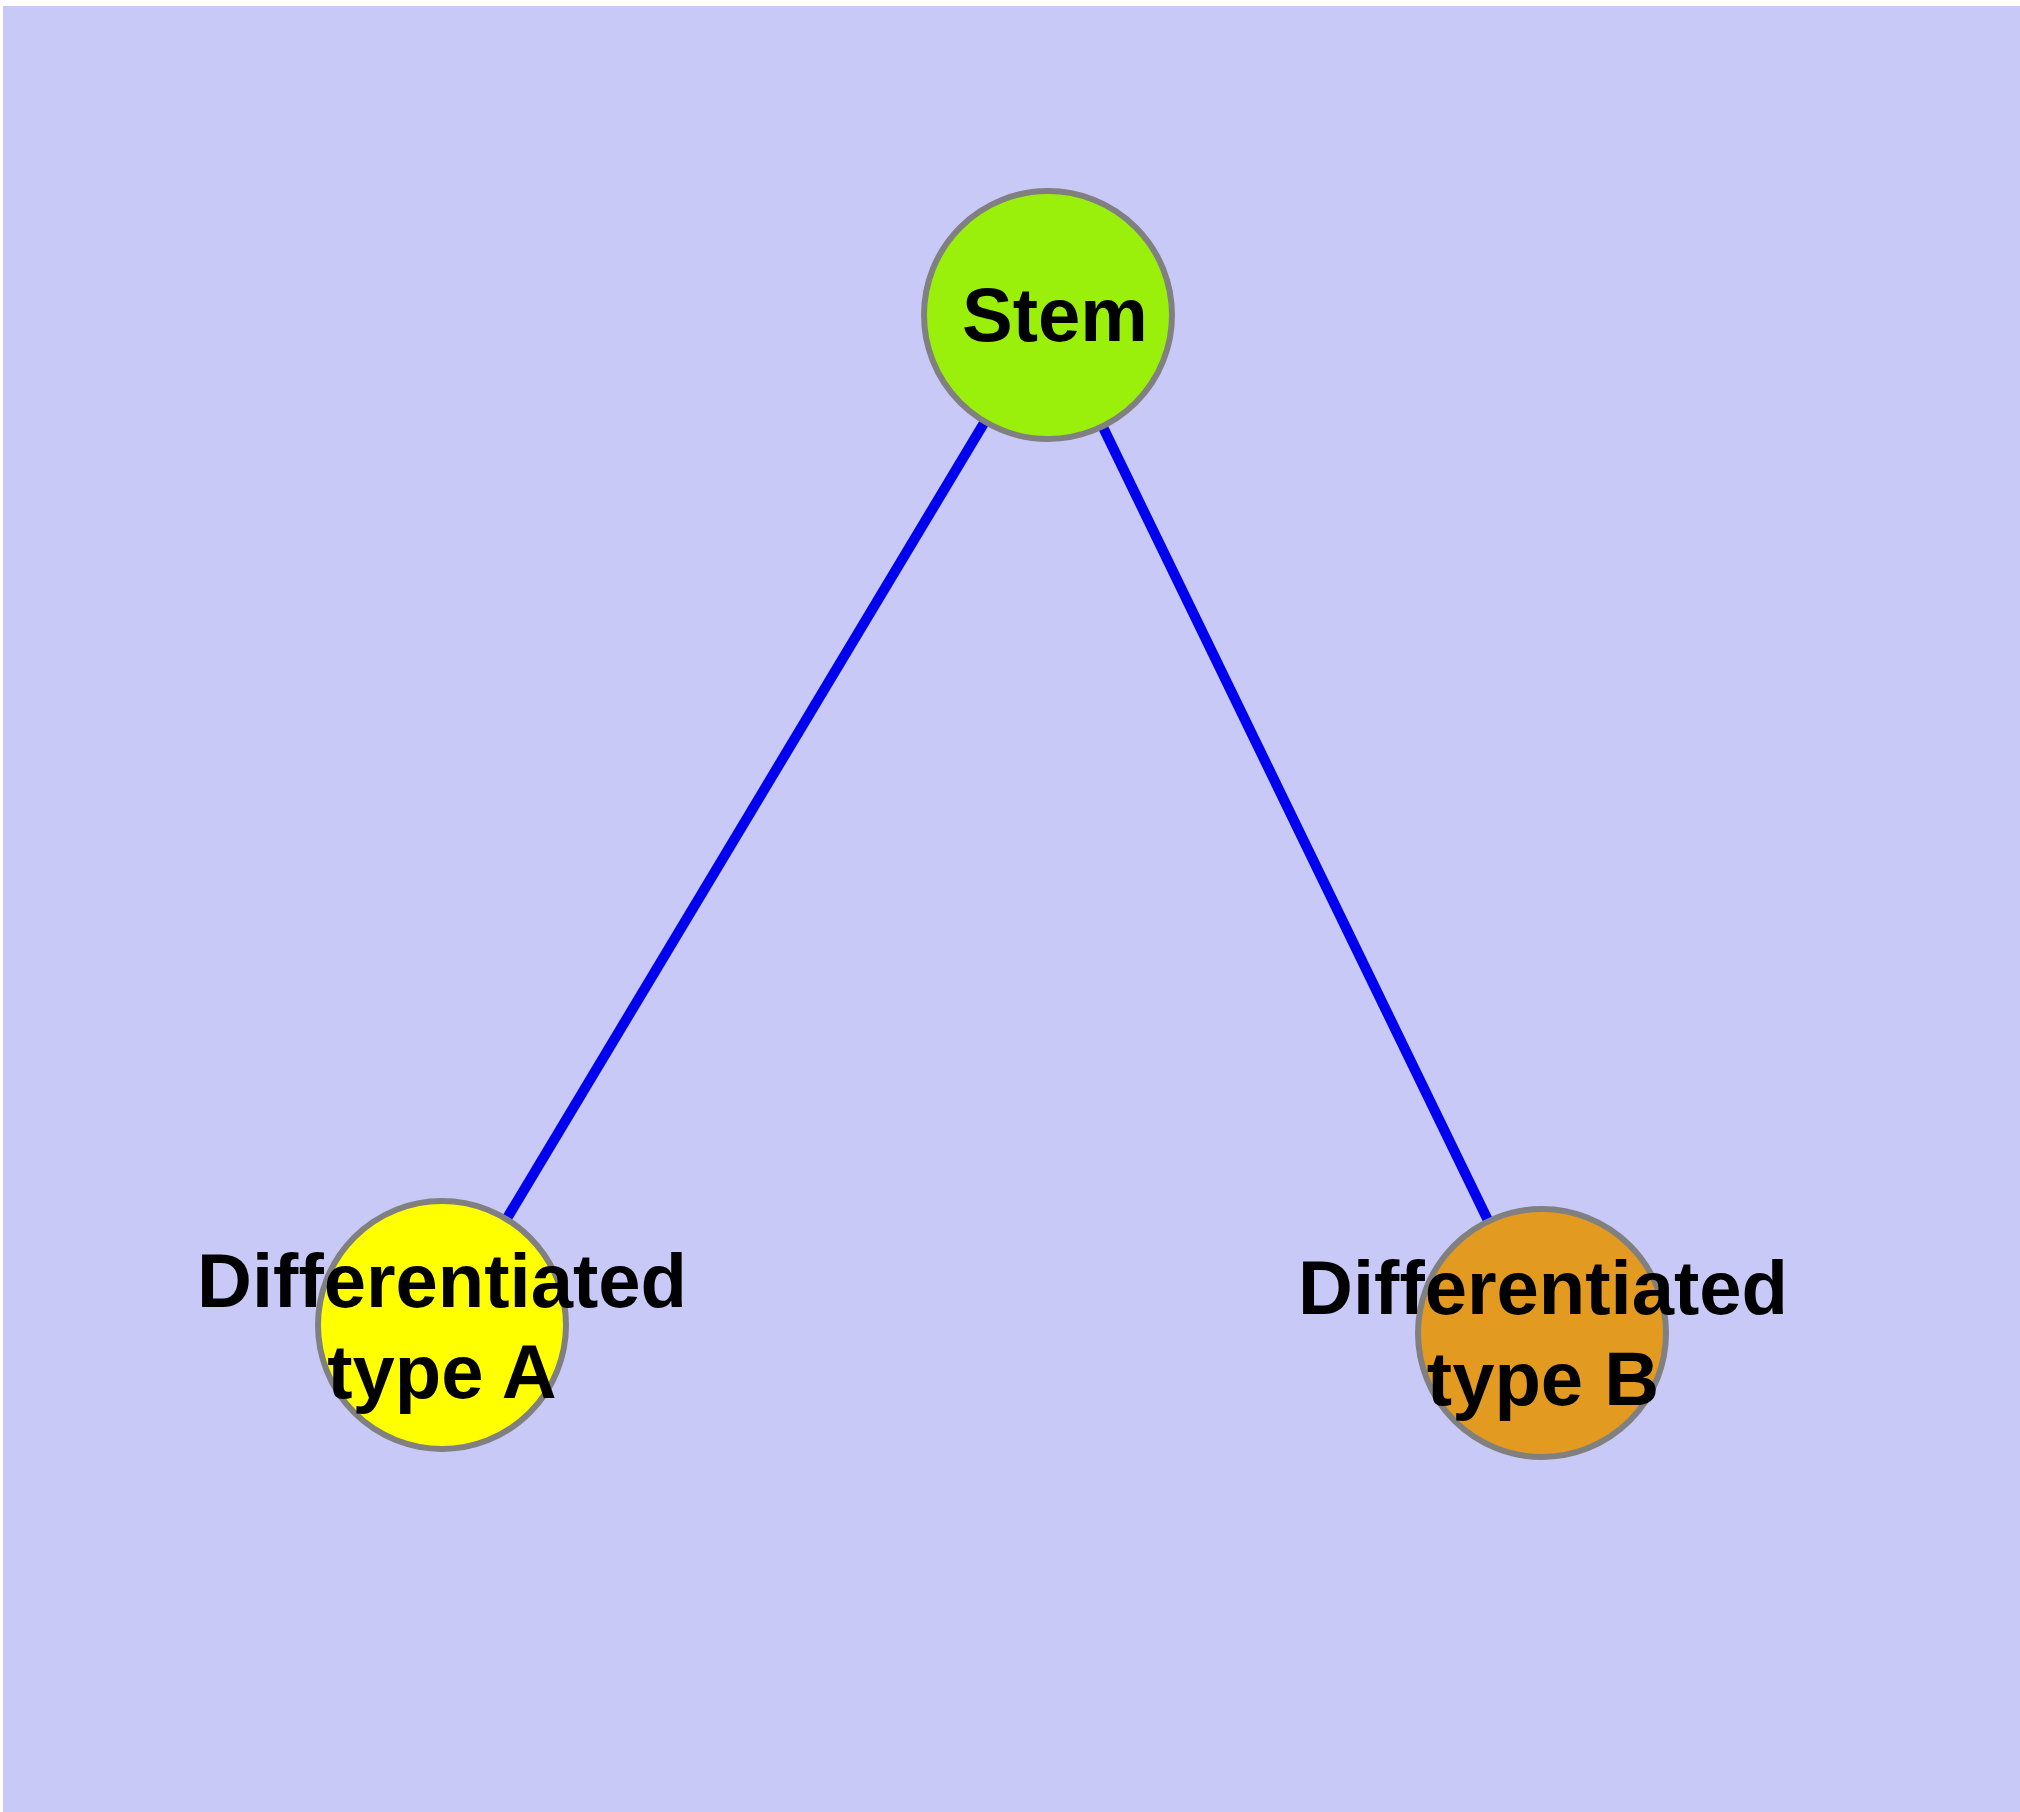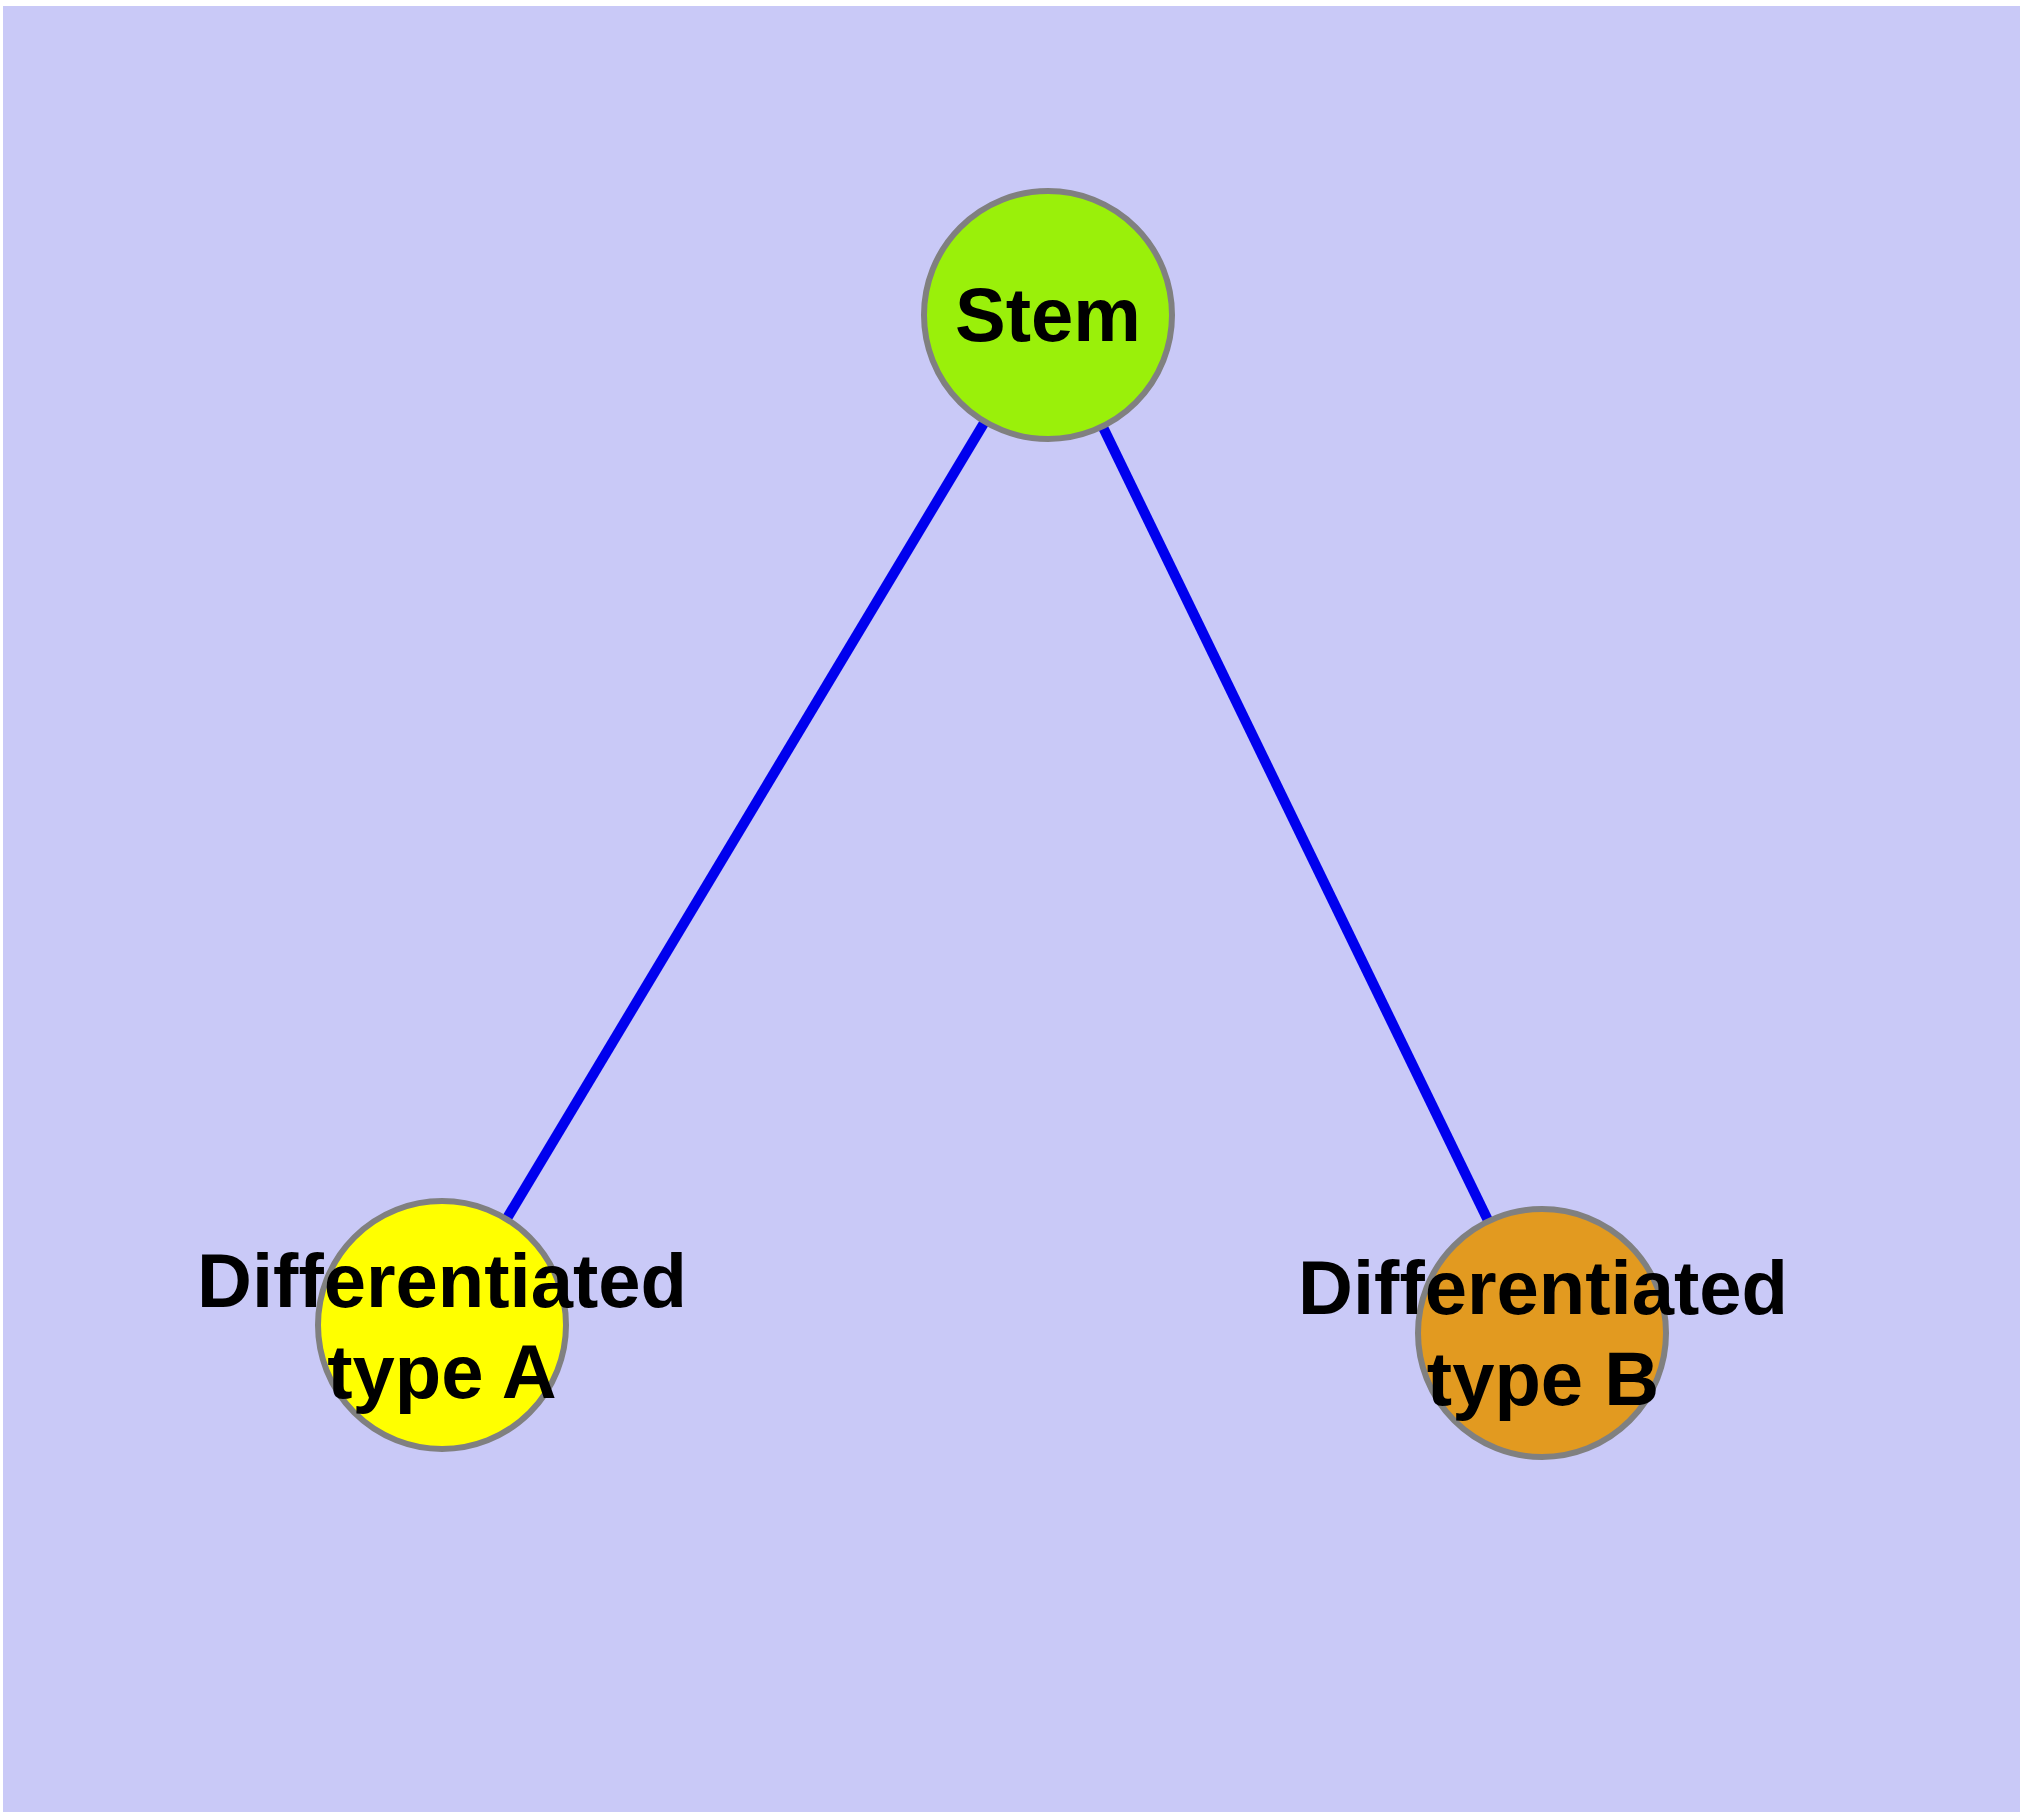--- a/index.html
+++ b/index.html
@@ -67,20 +67,20 @@
   <line x1="1237" y1="372" x2="522" y2="1564" style="stroke: rgb(0, 0, 238);"></line>
   <line x1="1237" y1="372" x2="1820" y2="1573" style="stroke: rgb(0, 0, 238);"></line>
 </svg>
 
 <div id="node-stem" class="node" style="background-color: rgb(154, 240, 10); border-color: rgb(128, 128, 128);"></div>
 
 <div id="node-a" class="node" style="background-color: rgb(255, 255, 0); border-color: rgb(128, 128, 128);"></div>
 
 <div id="node-b" class="node" style="background-color: rgb(226, 154, 32); border-color: rgb(128, 128, 128);"></div>
 
-<div id="label-stem" class="node-label" style="color: rgb(0, 0, 0);">Stem</div>
+<div id="label-stem" class="node-label" style="color: rgb(0, 0, 0); margin-left: 7px;">Stem</div>
 
 <div id="label-a" class="node-label" style="color: rgb(0, 0, 0);">Differentiated
 type A</div>
 
 <div id="label-b" class="node-label" style="color: rgb(0, 0, 0);">Differentiated
 type B</div>
 
 
 </body></html>

